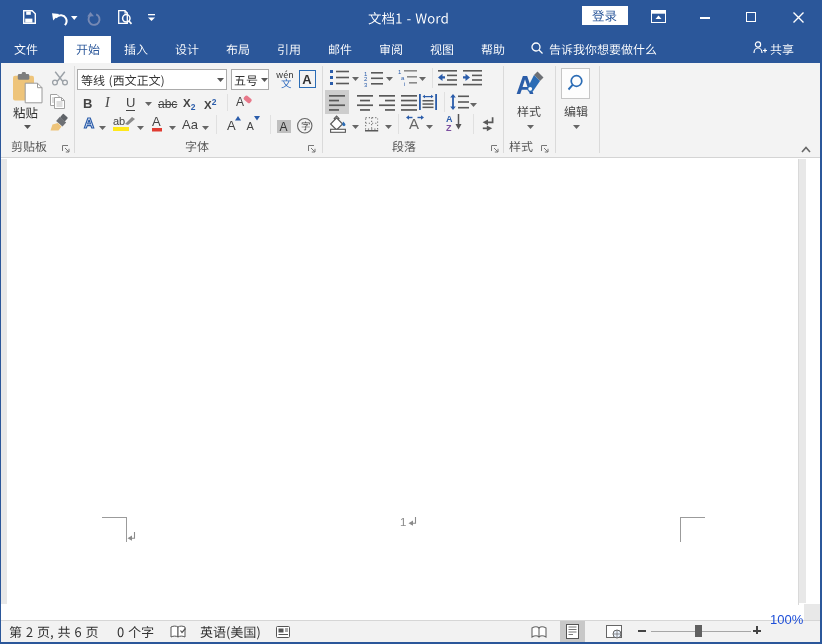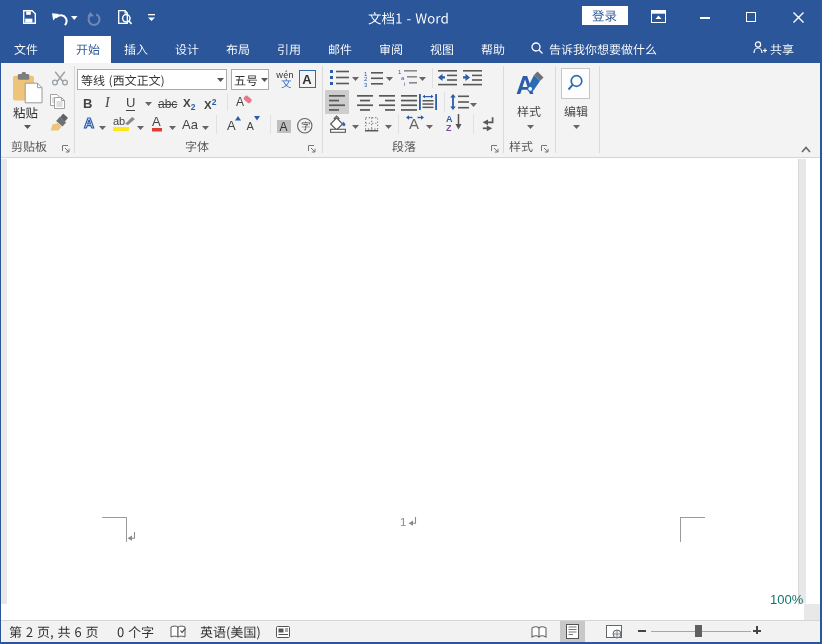--- a/index.html
+++ b/index.html
@@ -444,16 +444,16 @@
     <svg style="position:absolute;left:606px;top:625px;overflow:visible" width="16" height="14" viewBox="0 0 16 14">
       <rect x="0.5" y="0.5" width="15" height="12" fill="#fff" stroke="#666" stroke-width="1"></rect>
       <circle cx="11" cy="9" r="4" fill="#e8f0fb" stroke="#666" stroke-width="1"></circle>
       <path d="M7 9 L15 9 M11 5 L11 13" stroke="#666" stroke-width="0.7"></path>
     </svg>
     <div style="position:absolute;left:638px;top:630px;width:8px;height:1.6px;background:#444"></div>
     <div style="position:absolute;left:651px;top:630.5px;width:100px;height:1px;background:#a6a6a6"></div>
     <div style="position:absolute;left:695px;top:625px;width:7px;height:12px;background:#606060"></div>
     <div style="position:absolute;left:753px;top:630px;width:8px;height:1.6px;background:#444"></div>
     <div style="position:absolute;left:757px;top:626px;width:1.6px;height:8px;background:#444;left:756.2px"></div>
-    <div style="position:absolute;left:770px;top:592px;font:13px 'Liberation Sans';color:#0f766e">100%</div>
+    <div style="position:absolute;left:770px;top:612px;font:13px 'Liberation Sans';color:#1d4ed8">100%</div>
     <div style="position:absolute;left:0px;top:0px;width:1px;height:644px;background:#2b579a"></div>
     <div style="position:absolute;left:820px;top:0px;width:2px;height:644px;background:#2b579a"></div>
     <div style="position:absolute;left:0px;top:642px;width:822px;height:2px;background:#2b579a"></div>
   </div>
 </body></html>

